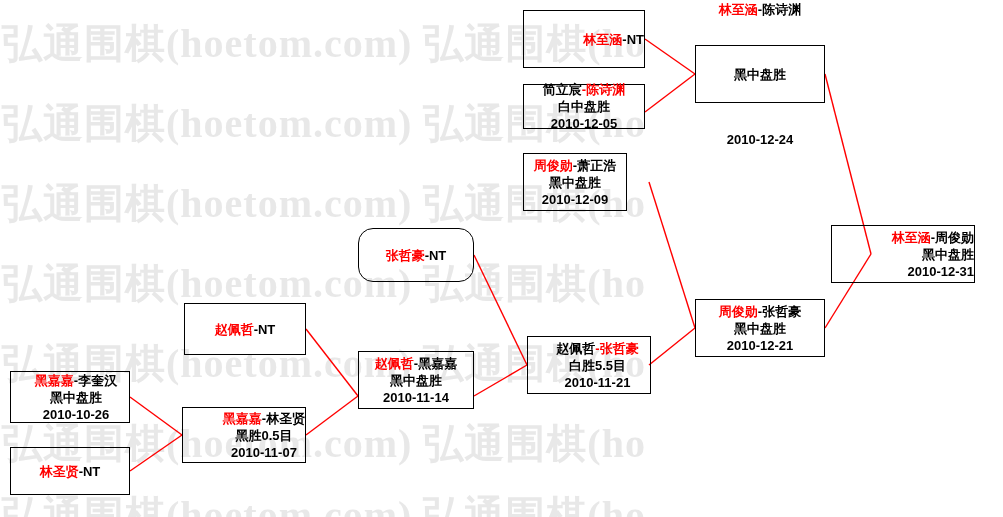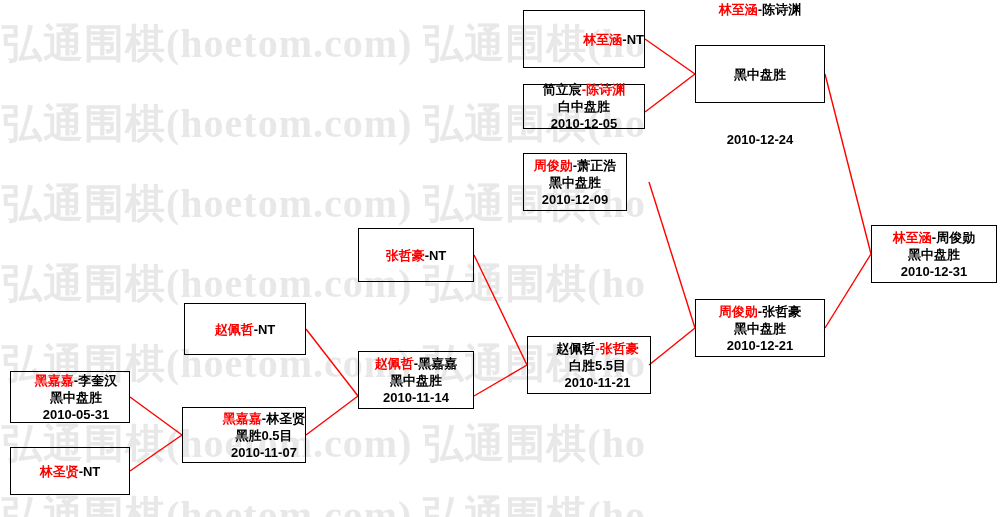--- a/index.html
+++ b/index.html
@@ -96,39 +96,39 @@
       <line x1="645" y1="112" x2="695" y2="74" stroke="#ff0000" stroke-width="1.4"></line>
       <line x1="649" y1="365" x2="695" y2="328" stroke="#ff0000" stroke-width="1.4"></line>
       <line x1="649" y1="182" x2="695" y2="328" stroke="#ff0000" stroke-width="1.4"></line>
       <line x1="825" y1="74" x2="871" y2="254" stroke="#ff0000" stroke-width="1.4"></line>
       <line x1="825" y1="328" x2="871" y2="254" stroke="#ff0000" stroke-width="1.4"></line>
     </svg>
   <div id="nodes">
       <div class="node" style="left: 10px; top: 371px; width: 120px; height: 52px; border-color: rgb(0, 0, 0); padding-left: 12px;">
         <div class="line"><span class="red">黑嘉嘉</span><span class="blk">-李奎汉</span></div>
         <div class="line"><span class="blk">黑中盘胜</span></div>
-        <div class="line"><span class="blk">2010-05-31</span></div>
+        <div class="line"><span class="blk">2010-10-26</span></div>
       </div>
       <div class="node" style="left: 10px; top: 447px; width: 120px; height: 48px; border-color: rgb(0, 0, 0);">
         <div class="line"><span class="red">林圣贤</span><span class="blk">-NT</span></div>
       </div>
       <div class="node" style="left: 182px; top: 407px; width: 124px; height: 56px; border-color: rgb(0, 0, 0); padding-left: 40px;">
         <div class="line"><span class="red">黑嘉嘉</span><span class="blk">-林圣贤</span></div>
         <div class="line"><span class="blk">黑胜0.5目</span></div>
         <div class="line"><span class="blk">2010-11-07</span></div>
       </div>
       <div class="node" style="left: 184px; top: 303px; width: 122px; height: 52px; border-color: rgb(0, 0, 0);">
         <div class="line"><span class="red">赵佩哲</span><span class="blk">-NT</span></div>
       </div>
       <div class="node" style="left: 358px; top: 351px; width: 116px; height: 58px; border-color: rgb(0, 0, 0);">
         <div class="line"><span class="red">赵佩哲</span><span class="blk">-黑嘉嘉</span></div>
         <div class="line"><span class="blk">黑中盘胜</span></div>
         <div class="line"><span class="blk">2010-11-14</span></div>
       </div>
-      <div class="node" style="left: 358px; top: 228px; width: 116px; height: 54px; border-color: rgb(0, 0, 0);">
+      <div class="node" style="left: 358px; top: 228px; width: 116px; height: 54px; border-color: rgb(0, 0, 0); border-radius: 15px;">
         <div class="line"><span class="red">张哲豪</span><span class="blk">-NT</span></div>
       </div>
       <div class="node" style="left: 527px; top: 336px; width: 124px; height: 58px; border-color: rgb(0, 0, 0); padding-left: 17px;">
         <div class="line"><span class="blk">赵佩哲</span><span class="red">-张哲豪</span></div>
         <div class="line"><span class="blk">白胜5.5目</span></div>
         <div class="line"><span class="blk">2010-11-21</span></div>
       </div>
       <div class="node" style="left: 523px; top: 10px; width: 122px; height: 58px; border-color: rgb(0, 0, 0); align-items: flex-end;">
         <div class="line"><span class="red">林至涵</span><span class="blk">-NT</span></div>
       </div>
@@ -145,19 +145,19 @@
       <div class="node" style="left: 695px; top: 45px; width: 130px; height: 58px; border-color: rgb(0, 0, 0); gap: 48px;">
         <div class="line"><span class="red">林至涵</span><span class="blk">-陈诗渊</span></div>
         <div class="line"><span class="blk">黑中盘胜</span></div>
         <div class="line"><span class="blk">2010-12-24</span></div>
       </div>
       <div class="node" style="left: 695px; top: 299px; width: 130px; height: 58px; border-color: rgb(0, 0, 0);">
         <div class="line"><span class="red">周俊勋</span><span class="blk">-张哲豪</span></div>
         <div class="line"><span class="blk">黑中盘胜</span></div>
         <div class="line"><span class="blk">2010-12-21</span></div>
       </div>
-      <div class="node" style="left: 871px; top: 225px; width: 126px; height: 58px; border-color: rgb(0, 0, 0);">
+      <div class="node" style="left: 831px; top: 225px; width: 144px; height: 58px; border-color: rgb(0, 0, 0); align-items: flex-end;">
         <div class="line"><span class="red">林至涵</span><span class="blk">-周俊勋</span></div>
         <div class="line"><span class="blk">黑中盘胜</span></div>
         <div class="line"><span class="blk">2010-12-31</span></div>
       </div>
     </div>
 </div>
 
 </body></html>

